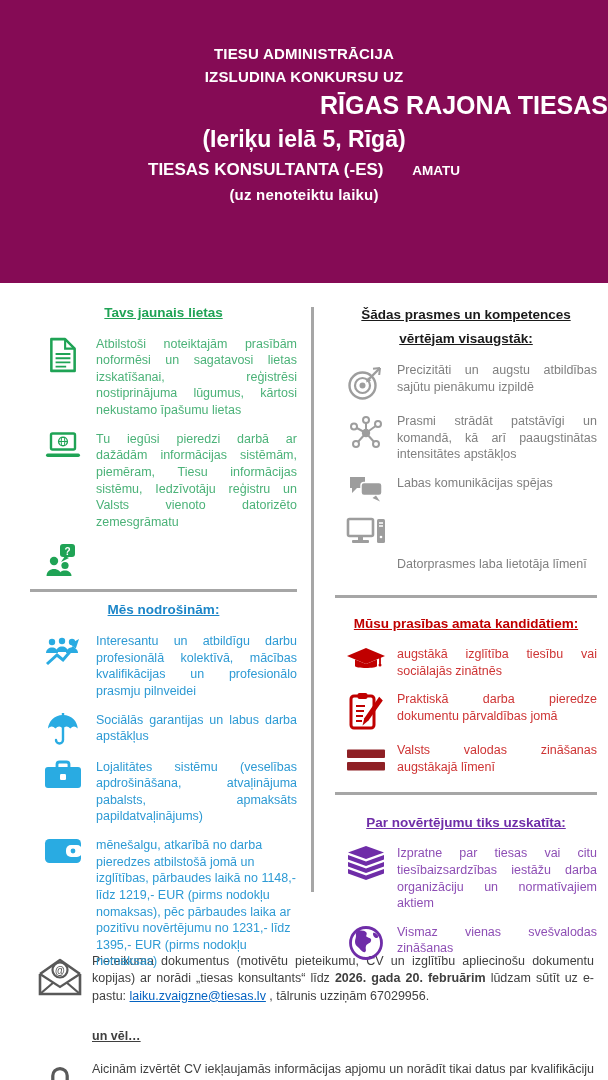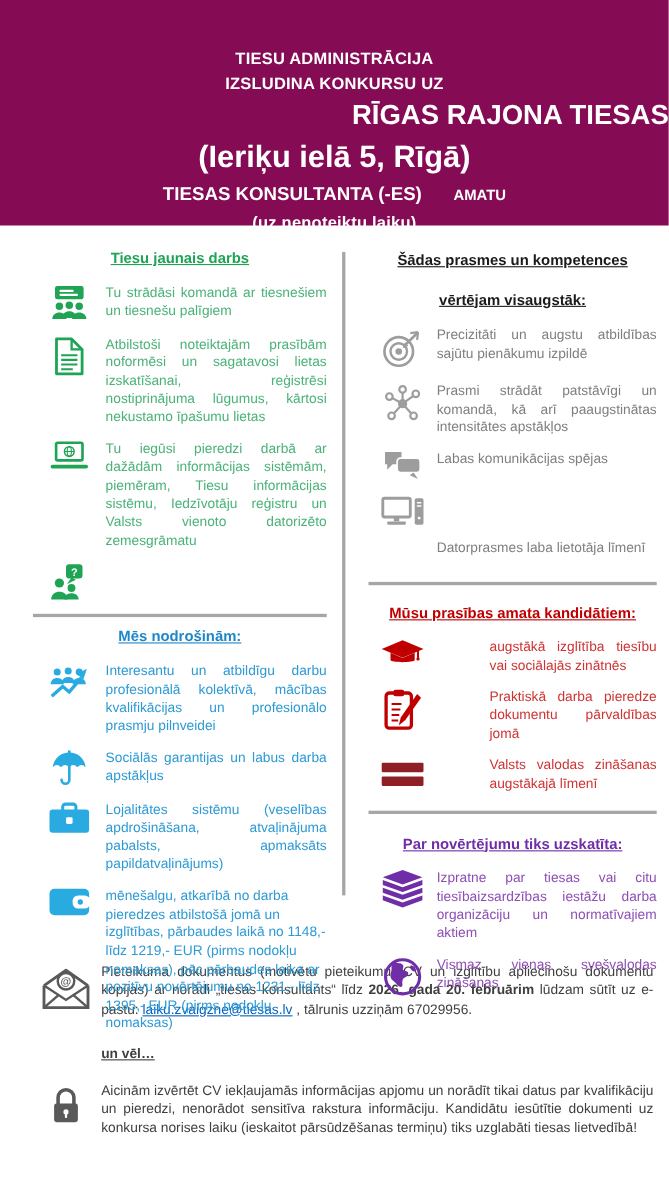--- a/index.html
+++ b/index.html
@@ -3,56 +3,56 @@
 <meta charset="utf-8">
 <style>
   html,body{margin:0;padding:0;}
   body{
     width:608px;height:1080px;overflow:hidden;background:#fff;position:relative;
     font-family:"Liberation Sans",sans-serif;
     -webkit-font-smoothing:antialiased;
   }
   
   .banner{
-    height:205px;box-sizing:border-box;padding-top:42px;
+    height:283px;box-sizing:border-box;padding-top:42px;
     background:var(--banner-bg,#850B55);
     color:#fff;text-align:center;font-weight:bold;
   }
   .banner div{margin:0 auto;}
   .b-sm{font-size:15px;line-height:1.55;letter-spacing:.2px;}
   .b-xl{font-size:25px;line-height:1.35;margin-top:3px;text-align:right;}
-  .b-lg{font-size:28px;line-height:1.5;}
+  .b-lg{font-size:23px;line-height:1.5;}
   .b-md{font-size:17px;line-height:1.55;margin-top:2px;}
   .b-md .small-caps{font-size:13.5px;margin-left:24px;}
   
   .columns{position:relative;display:flex;box-sizing:border-box;
     padding:12px 0 0 30px;height:658px;}
   .col-left{width:267px;}
   .col-gap{width:38px;}
   .col-right{width:262px;}
   .vdiv{position:absolute;left:311px;top:24px;width:3px;height:585px;
     background:var(--divider,#A6A6A6);}
   .hdiv{height:3px;background:var(--divider,#A6A6A6);margin:10px 0 4px;}
   .sec-title{font-weight:bold;font-size:13.5px;text-decoration:underline;
     text-align:center;margin:8px 0 13px;line-height:1.45;}
   .t-green{color:var(--green,#1FA355);}
   .t-blueh{color:var(--blue-header,#1C86C8);}
   .t-dark{color:var(--dark-header,#1A1A1A);margin:10px 0 0;}
-  .t-dark2{color:var(--dark-header,#1A1A1A);margin:16px 0 14px;}
+  .t-dark2{color:var(--dark-header,#1A1A1A);margin:4px 0 14px;}
   .t-red{color:var(--red,#C00000);margin-top:16px;}
   .t-purple{color:var(--purple,#6F2DA8);margin-top:18px;}
   .item{display:flex;margin-bottom:12px;}
   .ic{flex:0 0 66px;display:flex;justify-content:center;align-items:flex-start;padding-top:1px;}
   .col-right .ic{flex:0 0 62px;}
   .txt{margin:0;font-size:12.5px;line-height:1.33;text-align:justify;flex:1;}
   .txt.no-just{text-align:left;}
   .c-greent{color:var(--green-text,#4BB278);}
   .c-bluet{color:var(--blue-text,#2D9AD4);}
   .c-grayt{color:var(--gray-text,#7F7F7F);}
-  .c-redt{color:var(--red-text,#CE3434);margin-left:48px;}
+  .c-redt{color:var(--red-text,#CE3434);}
   .c-purplet{color:var(--purple-text,#8E4FB5);}
   .ic-green{color:var(--green,#1FA355);}
   .ic-blue{color:var(--blue,#29ABE2);}
   .ic-gray{color:var(--gray-icon,#9D9D9D);}
   .ic-red{color:var(--red,#C00000);}
   .ic-purple{color:var(--purple,#6F2DA8);}
   
   .footer{box-sizing:border-box;padding:12px 14px 0 28px;}
   .f-item{display:flex;margin-bottom:8px;}
   .f-ic{flex:0 0 64px;display:flex;justify-content:center;align-items:flex-start;
@@ -75,38 +75,22 @@
   <div class="b-xl">RĪGAS RAJONA TIESAS</div>
   <div class="b-lg">(Ieriķu ielā 5, Rīgā)</div>
   <div class="b-md"><span>TIESAS KONSULTANTA (-ES) </span><span class="small-caps">AMATU</span></div>
   <div class="b-sm">(uz nenoteiktu laiku)</div>
 </header>
 
 <div class="columns">
   <div class="vdiv"></div>
 
   <div class="col-left">
-    <h2 class="sec-title t-green">Tiesu jaunais darbs</h2>
-
-    <div class="item">
-      <span class="ic ic-green">
-        <svg width="40" height="34" viewBox="0 0 40 34" fill="currentColor">
-          <rect x="7" y="1" width="26" height="12" rx="2"></rect>
-          <rect x="11" y="4.5" width="13" height="2" rx="1" fill="#fff"></rect>
-          <rect x="11" y="8" width="17" height="2" rx="1" fill="#fff"></rect>
-          <circle cx="11" cy="19.5" r="3.4"></circle>
-            <path d="M4.5 31c0-8 13-8 13 0z"></path>
-          <circle cx="20" cy="18.5" r="3.4"></circle>
-            <path d="M13.5 30c0-8 13-8 13 0z"></path>
-          <circle cx="29" cy="19.5" r="3.4"></circle>
-            <path d="M22.5 31c0-8 13-8 13 0z"></path>
-        </svg>
-      </span>
-      <p class="txt c-greent">Tu strādāsi komandā ar tiesnešiem un tiesnešu palīgiem</p>
-    </div>
+    <h2 class="sec-title t-green">Tavs jaunais lietas</h2>
+
 
     <div class="item">
       <span class="ic ic-green">
         <svg width="30" height="36" viewBox="0 0 28 34" fill="none" stroke="currentColor">
           <path d="M3 2h13l9 9v21H3z" stroke-width="2.4" stroke-linejoin="round"></path>
           <path d="M16 2v9h9" stroke-width="2"></path>
           <path d="M7 16h14M7 20h14M7 24h14M7 28h10" stroke-width="1.8"></path>
         </svg>
       </span>
       <p class="txt c-greent">Atbilstoši noteiktajām prasībām noformēsi un sagatavosi lietas izskatīšanai, reģistrēsi nostiprinājuma lūgumus, kārtosi nekustamo īpašumu lietas</p>

